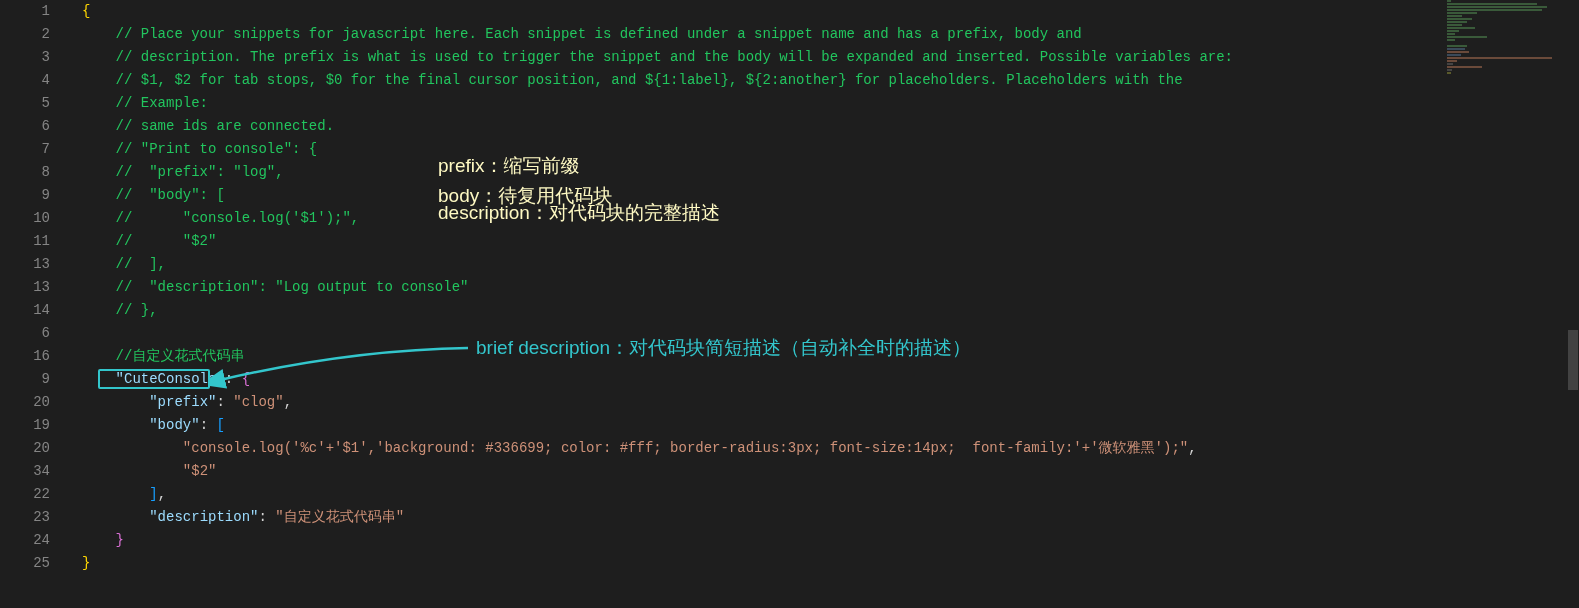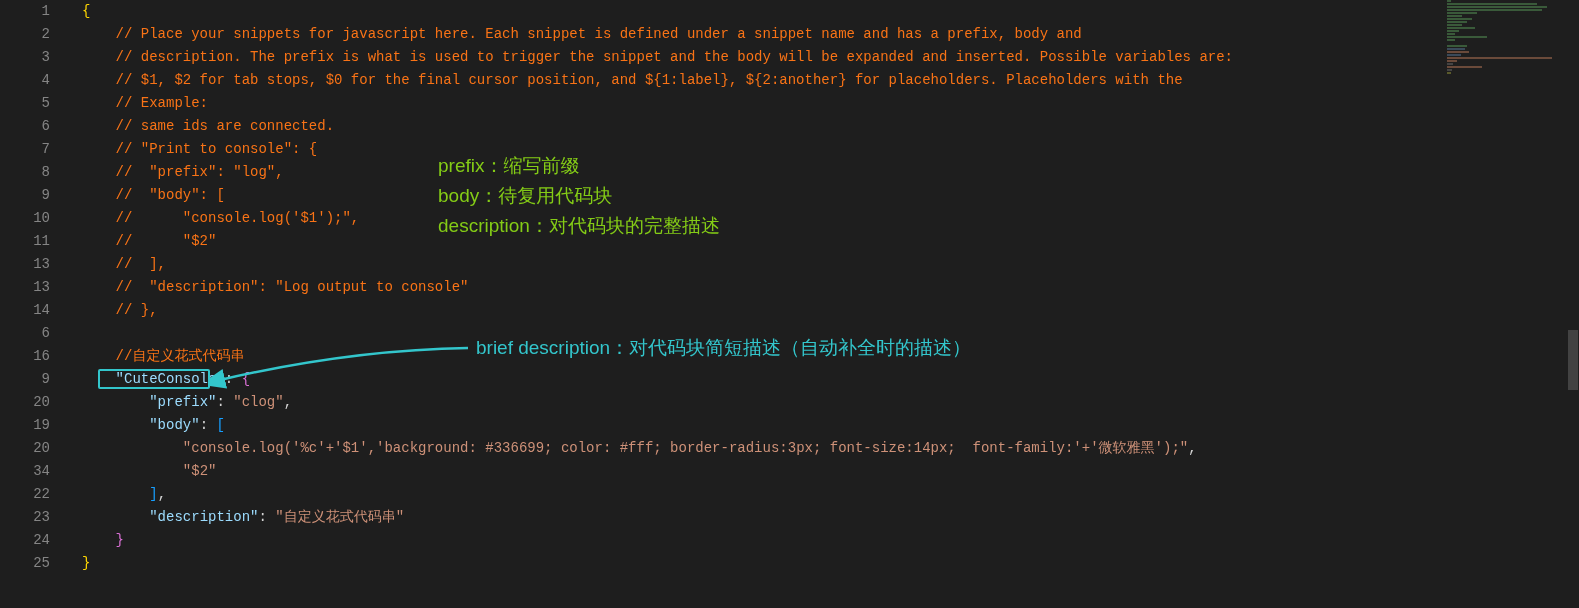--- a/index.html
+++ b/index.html
@@ -39,32 +39,32 @@
   }
   .code-line {
     height: 23px;
     line-height: 23px;
     white-space: pre;
     font-family: Consolas, 'Courier New', monospace;
   }
   .tok-brace { color: #ffd700; }
   .tok-bracket { color: #da70d6; }
   .tok-bracket2 { color: #179fff; }
-  .tok-comment { color: #f97316; }
+  .tok-comment { color: #22c55e; }
   .tok-key { color: #9cdcfe; }
   .tok-string { color: #ce9178; }
   .tok-punct { color: #d4d4d4; }
   .annotation {
     position: absolute;
     font-family: "Microsoft YaHei", sans-serif;
     font-size: 19px;
     white-space: nowrap;
     pointer-events: none;
   }
-  .anno-yellow { color: #84cc16; }
+  .anno-yellow { color: #fef9c3; }
   .anno-cyan { color: #33c6cc; }
   .highlight-box {
     position: absolute;
     border: 2px solid #33c6cc;
     border-radius: 2px;
     pointer-events: none;
   }
   .arrow-svg {
     position: absolute;
     pointer-events: none;
@@ -158,21 +158,21 @@
     <div class="code-line">        <span class="tok-key">"body"</span><span class="tok-punct">: </span><span class="tok-bracket2">[</span></div>
     <div class="code-line">            <span class="tok-string">"console.log('%c'+'$1','background: #336699; color: #fff; border-radius:3px; font-size:14px;  font-family:'+'微软雅黑');"</span><span class="tok-punct">,</span></div>
     <div class="code-line">            <span class="tok-string">"$2"</span></div>
     <div class="code-line">        <span class="tok-bracket2">]</span><span class="tok-punct">,</span></div>
     <div class="code-line">        <span class="tok-key">"description"</span><span class="tok-punct">: </span><span class="tok-string">"自定义花式代码串"</span></div>
     <div class="code-line">    <span class="tok-bracket">}</span></div>
     <div class="code-line"><span class="tok-brace">}</span></div>
 
     <div class="annotation anno-yellow" style="left:370px; top:153px;">prefix：缩写前缀</div>
     <div class="annotation anno-yellow" style="left:370px; top:183px;">body：待复用代码块</div>
-    <div class="annotation anno-yellow" style="left:370px; top:213px;">description：对代码块的完整描述</div>
+    <div class="annotation anno-yellow" style="left:370px; top:200px;">description：对代码块的完整描述</div>
 
     <div class="annotation anno-cyan" style="left:408px; top:335px;">brief description：对代码块简短描述（自动补全时的描述）</div>
 
     <div class="highlight-box" style="left:30px; top:369px; width:112px; height:20px;"></div>
 
     <svg class="arrow-svg" style="left:140px; top:340px;" width="270" height="50">
       <defs>
         <marker id="arrowhead" markerWidth="10" markerHeight="8" refX="2" refY="4" orient="auto">
           <polygon points="0 0, 10 4, 0 8" fill="#33c6cc"></polygon>
         </marker>

